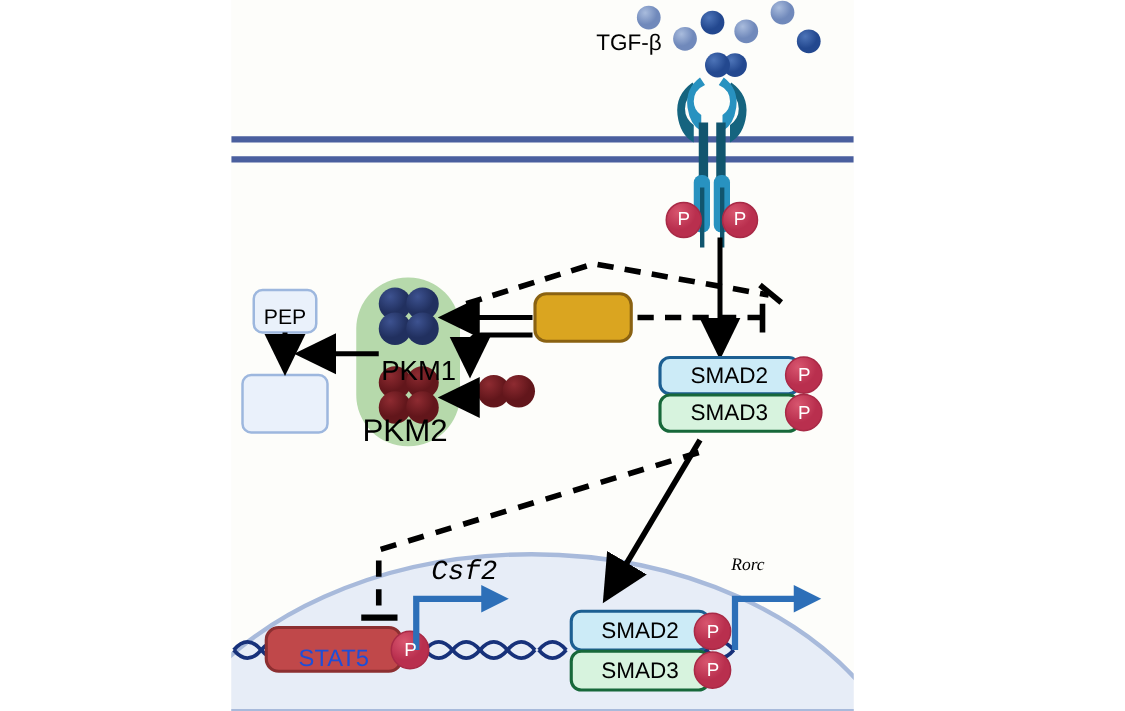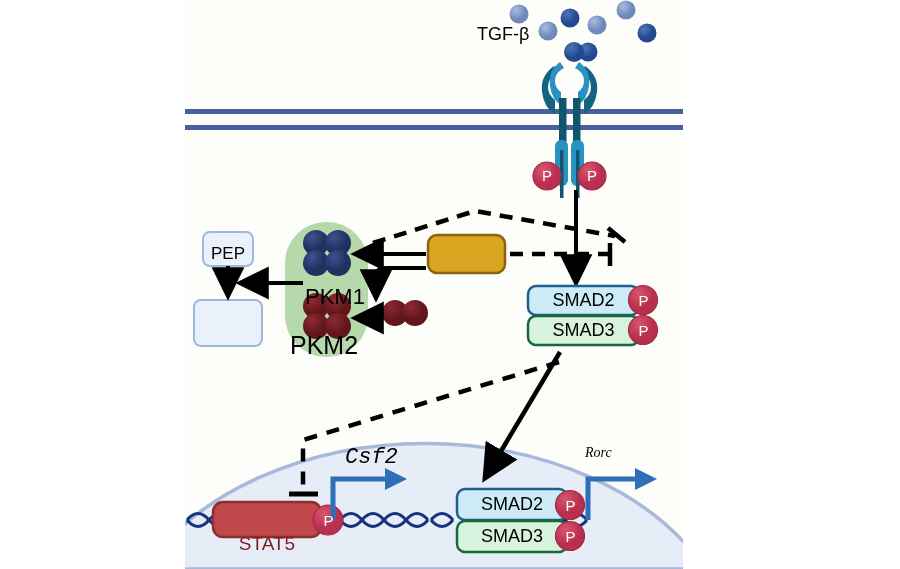--- a/index.html
+++ b/index.html
@@ -201,21 +201,21 @@
 
 
     <div class="boxtext" style="left:343px;top:286px;width:111px;height:29px;font-size:18px;">SMAD2</div>
     <div class="boxtext" style="left:343px;top:316px;width:111px;height:29px;font-size:18px;">SMAD3</div>
     <div class="boxtext" style="left:444px;top:286px;width:29px;height:29px;font-size:15px;color:#fff;">P</div>
     <div class="boxtext" style="left:444px;top:316px;width:29px;height:29px;font-size:15px;color:#fff;">P</div>
 
     <div class="boxtext" style="left:348px;top:162px;width:28px;height:28px;font-size:15px;color:#fff;">P</div>
     <div class="boxtext" style="left:393px;top:162px;width:28px;height:28px;font-size:15px;color:#fff;">P</div>
 
-    <div class="boxtext" style="left:28px;top:502px;width:108px;height:52px;font-size:19px;color:#7f1d1d;margin-top:16px;">STAT5</div>
+    <div class="boxtext" style="left:28px;top:502px;width:108px;height:52px;font-size:19px;color:#1d4ed8;">STAT5</div>
     <div class="boxtext" style="left:129px;top:506px;width:29px;height:29px;font-size:15px;color:#fff;">P</div>
 
     <div class="lbl" style="left:160px;top:445px;font-size:22px;font-style:italic;font-family:Liberation Mono, monospace;">Csf2</div>
     <div class="lbl" style="left:400px;top:445px;font-size:14px;font-style:italic;font-family:'Liberation Serif',serif;">Rorc</div>
 
     <div class="boxtext" style="left:272px;top:489px;width:110px;height:31px;font-size:18px;">SMAD2</div>
     <div class="boxtext" style="left:272px;top:521px;width:110px;height:31px;font-size:18px;">SMAD3</div>
     <div class="boxtext" style="left:371px;top:491px;width:29px;height:29px;font-size:15px;color:#fff;">P</div>
     <div class="boxtext" style="left:371px;top:522px;width:29px;height:29px;font-size:15px;color:#fff;">P</div>
 

